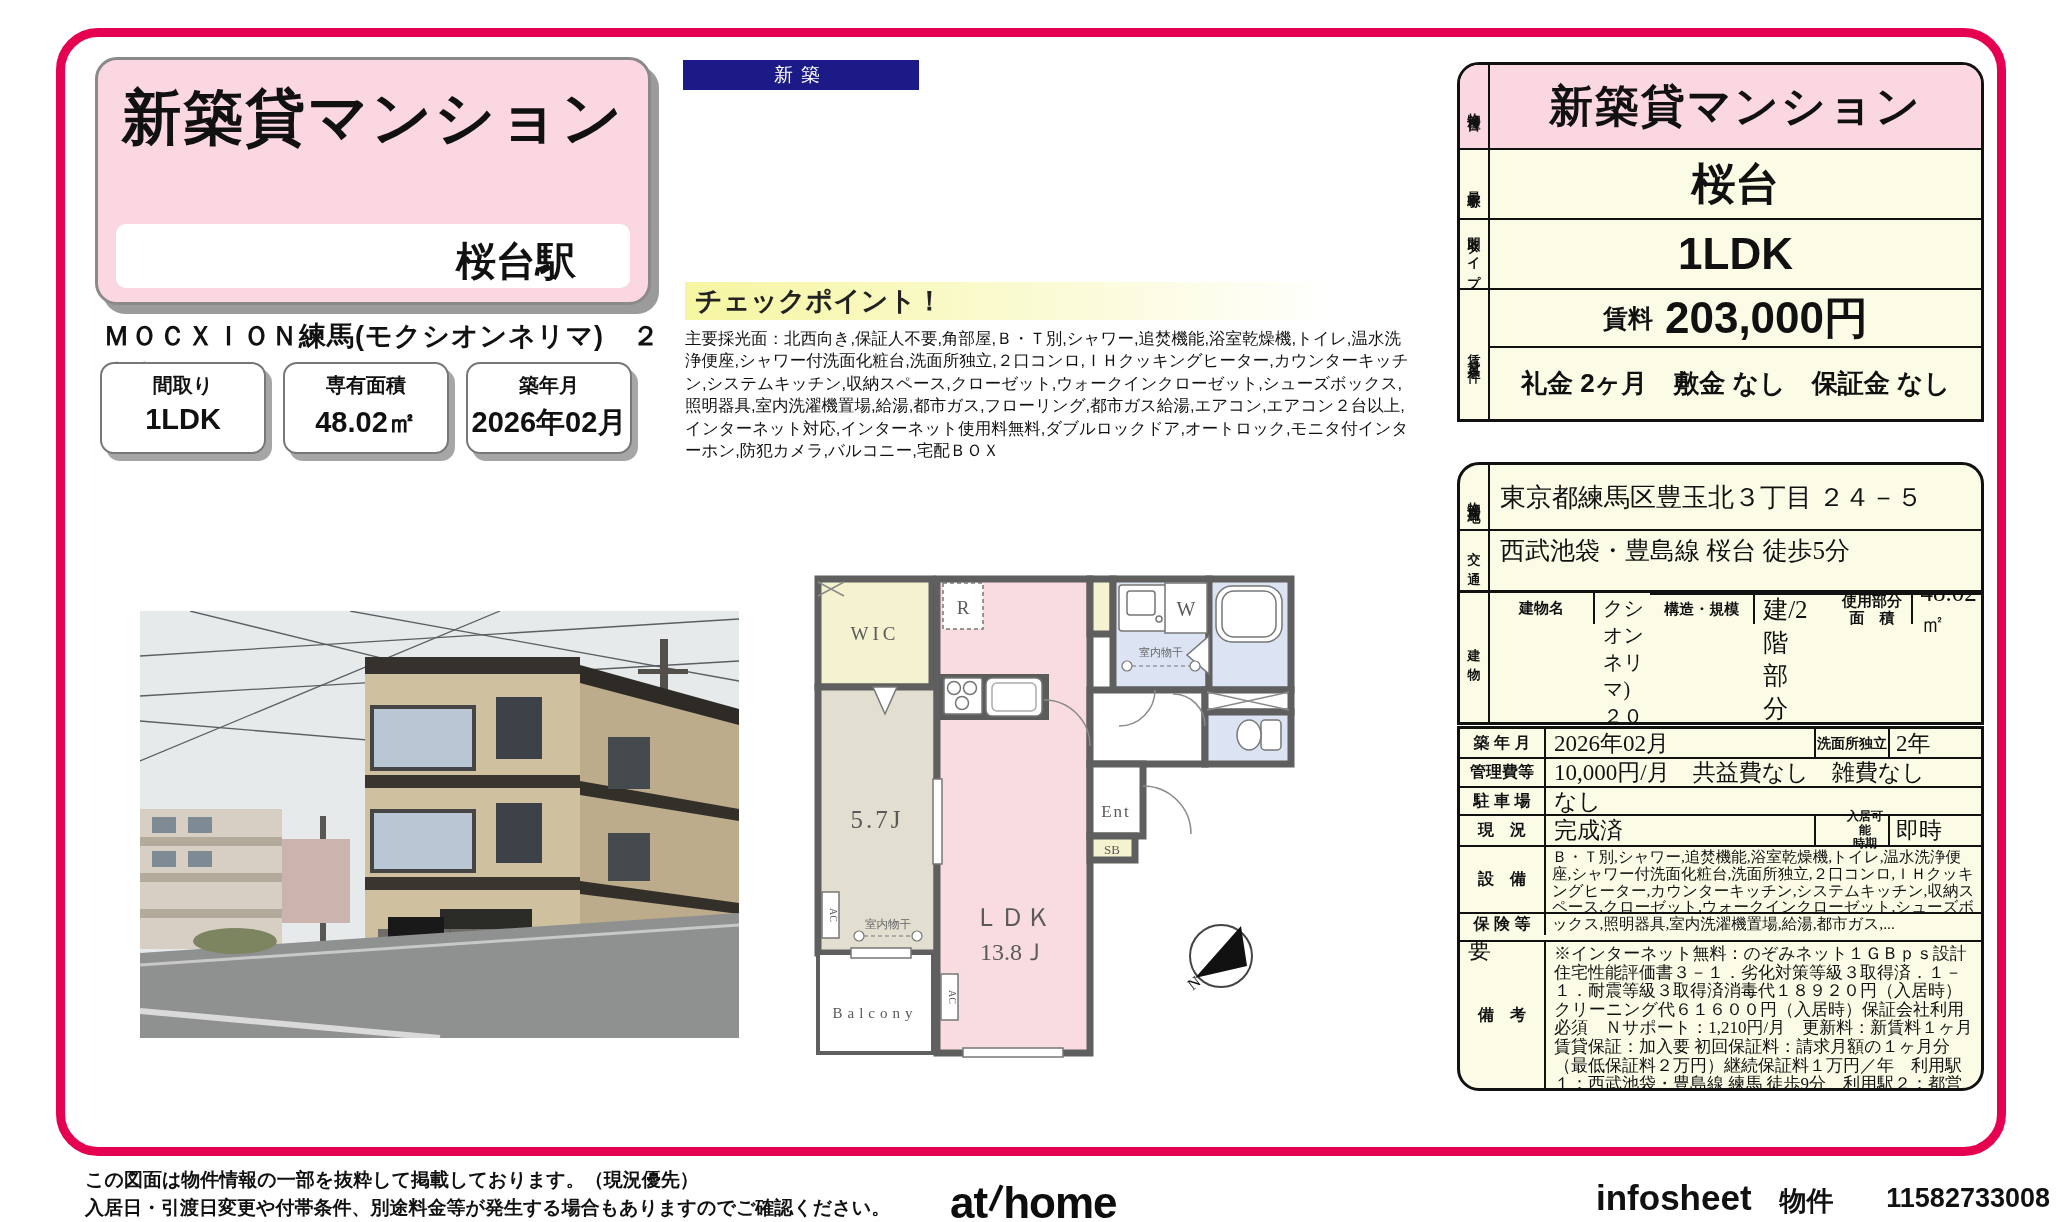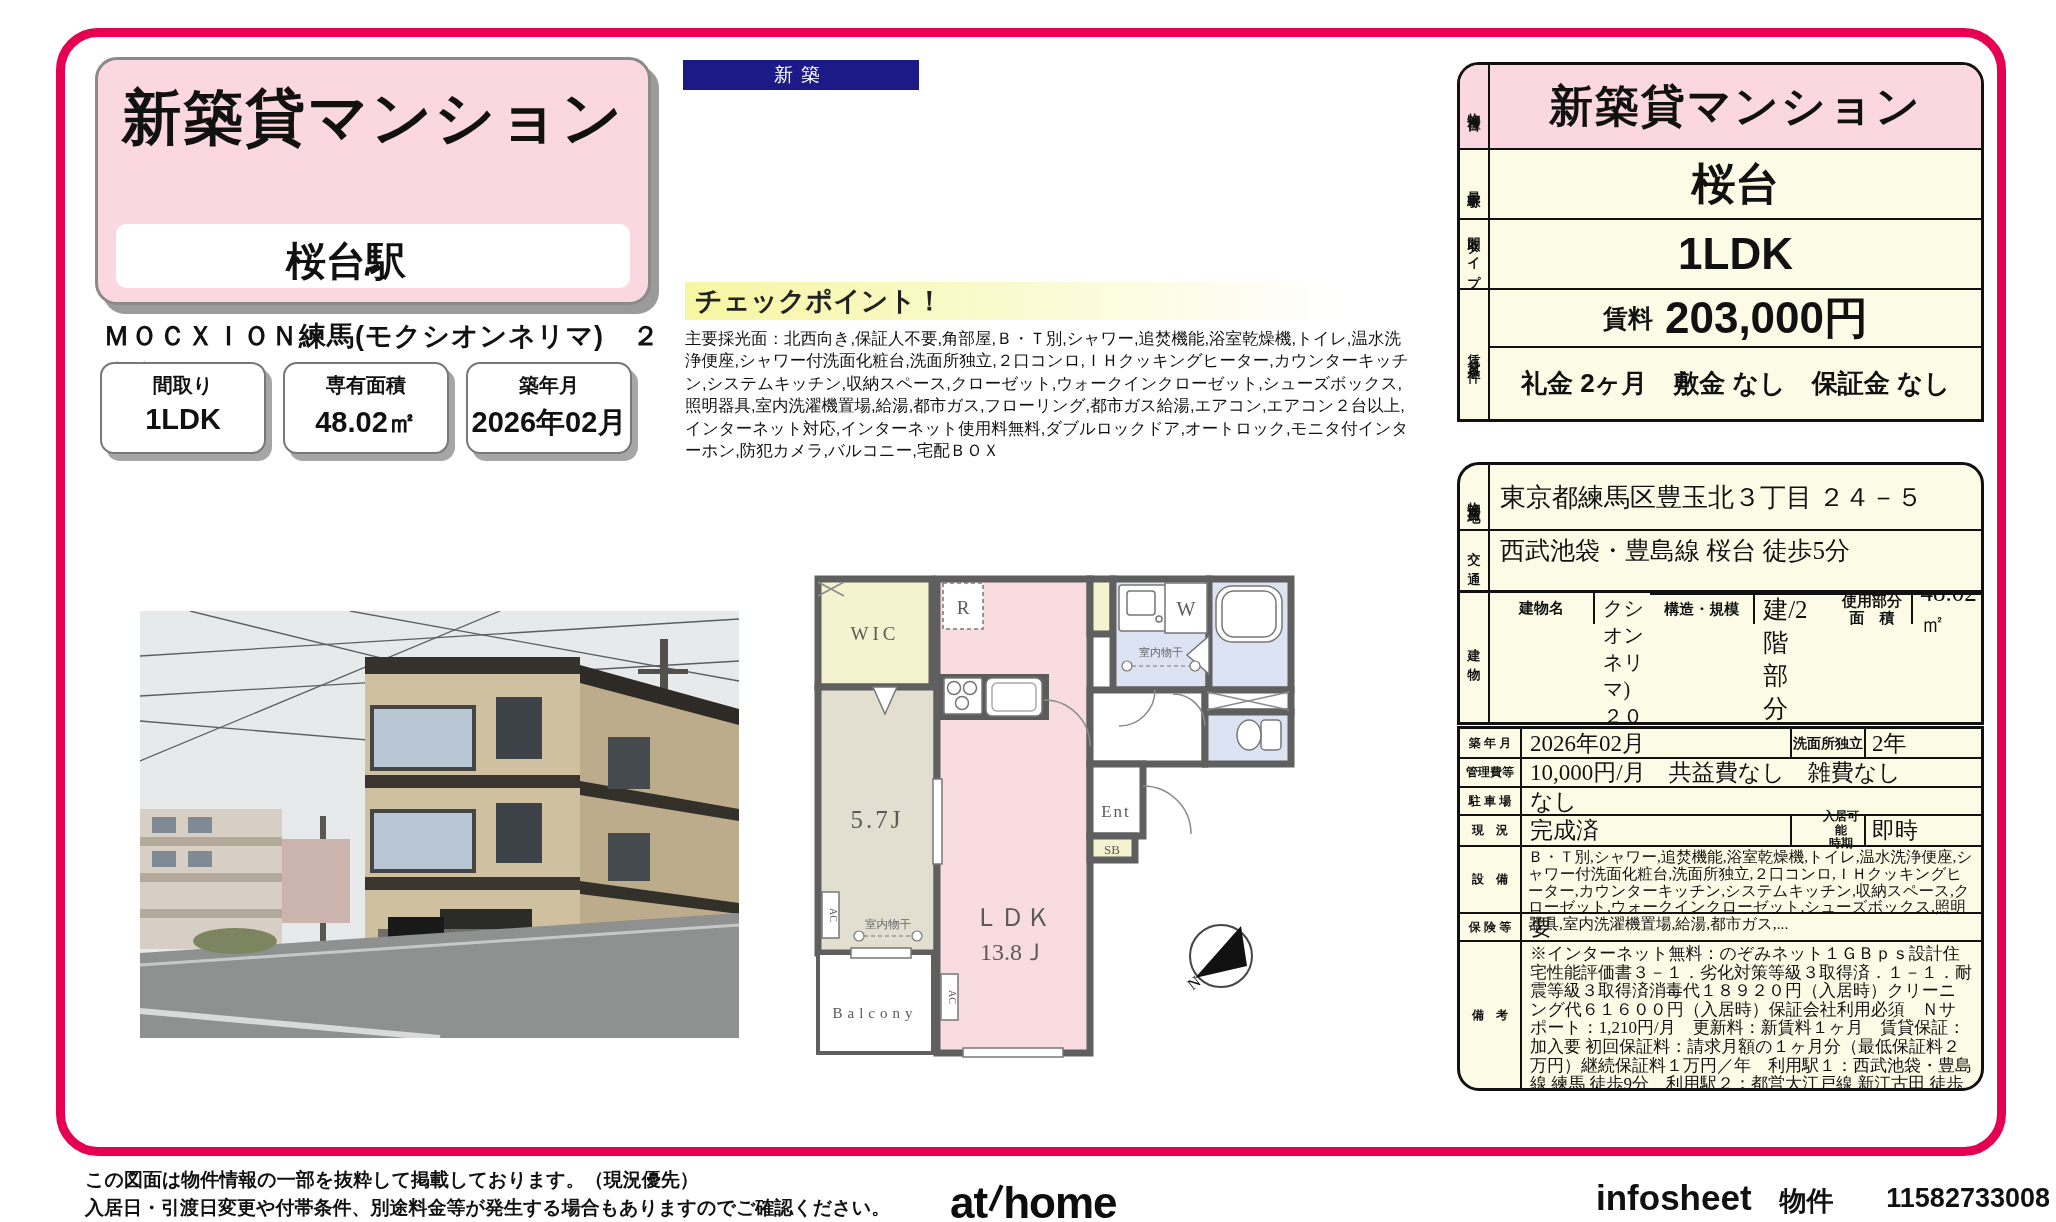--- a/index.html
+++ b/index.html
@@ -8,21 +8,21 @@
   .abs{position:absolute;box-sizing:border-box;}
   *{box-sizing:border-box;}
 
   
   .frame{left:56px;top:28px;width:1950px;height:1128px;border:9px solid #e60051;border-radius:42px;background:#fff;}
 
   
   .title-box{left:95px;top:57px;width:556px;height:248px;background:#fbd7e2;border:3px solid #8a8a8a;border-radius:22px;box-shadow:8px 9px 0 #9b9b9b;}
   .title-text{left:95px;top:78px;width:556px;text-align:center;font-size:60px;font-weight:bold;letter-spacing:2px;}
   .station-box{left:116px;top:224px;width:514px;height:64px;background:#ffffff;border-radius:10px;}
-  .station-text{left:116px;top:234px;width:460px;text-align:center;font-size:40px;font-weight:bold;}
+  .station-text{left:116px;top:234px;width:460px;text-align:right;font-size:40px;font-weight:bold;}
   .mocxion{left:103px;top:318px;width:560px;font-size:27px;font-weight:bold;letter-spacing:1px;}
 
   .spec-box{top:362px;width:166px;height:92px;background:#fff;border:2px solid #777;border-radius:14px;box-shadow:6px 7px 0 #a6a6a6;text-align:center;}
   .spec-label{font-size:20px;font-weight:bold;margin-top:8px;}
   .spec-value{font-size:29px;font-weight:bold;margin-top:4px;}
 
   .new-badge{left:683px;top:60px;width:236px;height:30px;background:#1c1a86;color:#fff;font-size:19px;letter-spacing:8px;display:flex;align-items:center;justify-content:center;}
 
   .cp-head{left:685px;top:282px;width:728px;height:38px;background:linear-gradient(90deg,#f6f6a2 0%,#fafad0 45%,#ffffff 90%);font-size:27px;font-weight:bold;display:flex;align-items:center;padding-left:10px;color:#222;}
   .cp-body{left:685px;top:327px;width:731px;font-size:16.5px;line-height:22.4px;color:#111;}
@@ -53,26 +53,26 @@
   .rowB1{height:64px;} .rowB2{height:62px;}
   .valB{justify-content:flex-start;padding-left:10px;font-size:26px;}
   .valB2{align-items:flex-start;padding-top:3px;font-size:25px;}
 
   .tblC-right{flex:1;display:flex;flex-direction:row;}
   .rowC{display:flex;height:31px;}
   .lblC{width:105px;border-right:2px solid #111;display:flex;align-items:center;justify-content:center;font-size:15px;font-weight:bold;text-align:center;line-height:1.1;flex:none;}
   .valC{flex:1;display:flex;align-items:center;padding-left:8px;font-size:25px;}
   .valC1{font-size:20px;}
 
-  .lblD{width:62px;border-right:2px solid #111;display:flex;align-items:center;justify-content:center;font-size:12px;font-weight:bold;flex:none;text-align:center;}
+  .lblD{width:86px;border-right:2px solid #111;display:flex;align-items:center;justify-content:center;font-size:16px;font-weight:bold;flex:none;text-align:center;}
   .valD{flex:1;display:flex;align-items:center;padding-left:8px;font-size:23px;}
   .subl{width:76px;border-left:2px solid #111;border-right:2px solid #111;display:flex;align-items:center;justify-content:center;font-size:14px;font-weight:bold;flex:none;text-align:center;line-height:1.15;}
   .subv{width:78px;display:flex;align-items:center;padding-left:6px;font-size:23px;flex:none;}
   .rowD1{height:28px;} .rowD2{height:29px;} .rowD3{height:28px;} .rowD4{height:31px;}
-  .rowD5{height:67px;} .rowD6{height:28px;} .rowD7{height:148px;}
+  .rowD5{height:67px;} .rowD6{height:28px;flex-direction:column;} .rowD7{height:148px;}
   .valD5{font-size:15.5px;line-height:16.8px;padding:2px 6px;align-items:flex-start;}
   .valD7{font-size:17px;line-height:18.6px;padding:3px 8px;align-items:flex-start;}
 
   
   .foot-disc{left:85px;top:1166px;width:900px;font-size:19px;font-weight:bold;line-height:28px;}
   .logo{left:950px;top:1178px;display:flex;align-items:center;font-weight:800;font-size:44px;letter-spacing:-1px;color:#0d0d0d;}
   .logo-tick{width:4px;height:28px;background:#0d0d0d;transform:rotate(24deg);margin:0 5px 10px 7px;}
   .foot-right{left:1596px;top:1178px;display:flex;align-items:baseline;gap:26px;}
   .infosheet{font-size:35px;font-weight:bold;}
   .bukken{font-size:27px;font-weight:bold;border-bottom:3px solid #000;padding:0 6px 5px 2px;display:flex;gap:30px;}

